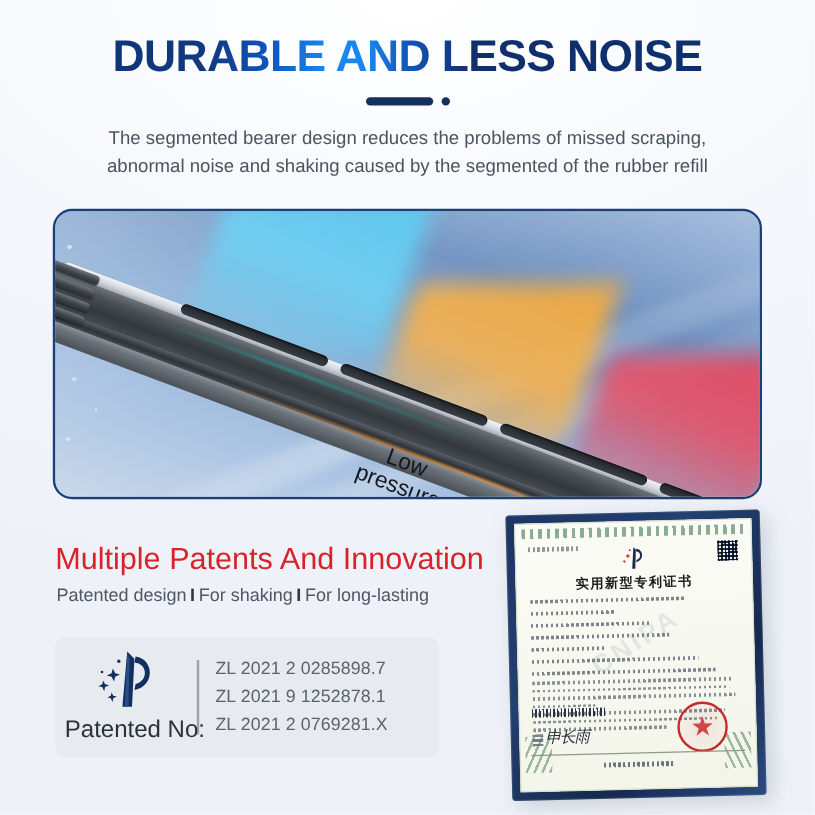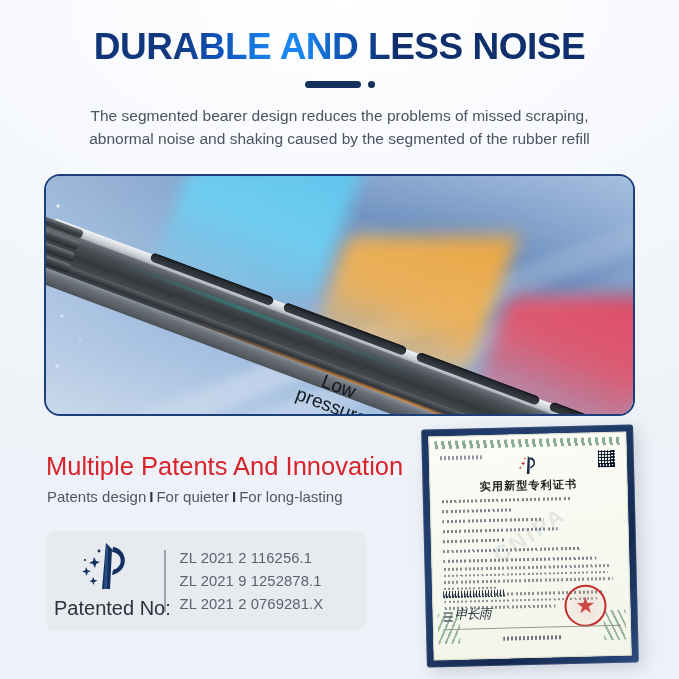--- a/index.html
+++ b/index.html
@@ -539,39 +539,39 @@
 
   <div class="zone-label zl-low">
     <div>Low</div>
     <div>pressure</div>
   </div>
 
 </div>
 
 <div class="patents-head">Multiple Patents And Innovation</div>
 
-<div class="patents-sub"><span>Patents design</span><span class="sep">I</span><span>For quieter</span><span class="sep">I</span><span>For long-lasting</span></div>
+<div class="patents-sub"><span>Patented design</span><span class="sep">I</span><span>For shaking</span><span class="sep">I</span><span>For long-lasting</span></div>
 
 <div class="patent-box">
   <div class="patent-left">
     <svg class="patent-logo" viewBox="0 0 66 56">
       <path d="M34 4 L40 10 L38 50 L30 50 Z" fill="#12305e"></path>
       <path d="M34 4 L36 10 L35 50 L32 50 Z" fill="#2a4d85"></path>
       <path d="M41 8 C56 10 58 32 40 36 L41 31 C52 28 51 14 40 13 Z" fill="#12305e"></path>
       <path d="M22 18 l2 4 4 1 -4 2 -1 4 -2 -4 -4 -1 4 -2 z" fill="#12305e"></path>
       <path d="M14 28 l1.6 3.2 3.4 .8 -3.4 1.6 -.8 3.4 -1.6 -3.4 -3.2 -.8 3.2 -1.6 z" fill="#12305e"></path>
       <path d="M21 38 l1.4 2.8 3 .7 -3 1.4 -.7 3 -1.4 -3 -2.8 -.7 2.8 -1.4 z" fill="#12305e"></path>
       <circle cx="27" cy="12" r="1.4" fill="#12305e"></circle>
       <circle cx="13" cy="21" r="1.1" fill="#12305e"></circle>
     </svg>
     <div class="patent-no-label">Patented No:</div>
   </div>
   <div class="patent-rule"></div>
   <div class="patent-nums">
-    <div class="patent-num">ZL 2021 2 116256.1</div>
+    <div class="patent-num">ZL 2021 2 0285898.7</div>
     <div class="patent-num">ZL 2021 9 1252878.1</div>
     <div class="patent-num">ZL 2021 2 0769281.X</div>
   </div>
 </div>
 
 <div class="cert-wrap">
   <div class="cert-shadow"></div>
   <div class="cert-frame"></div>
   <div class="cert-mat"></div>
   <div class="cert-paper">

